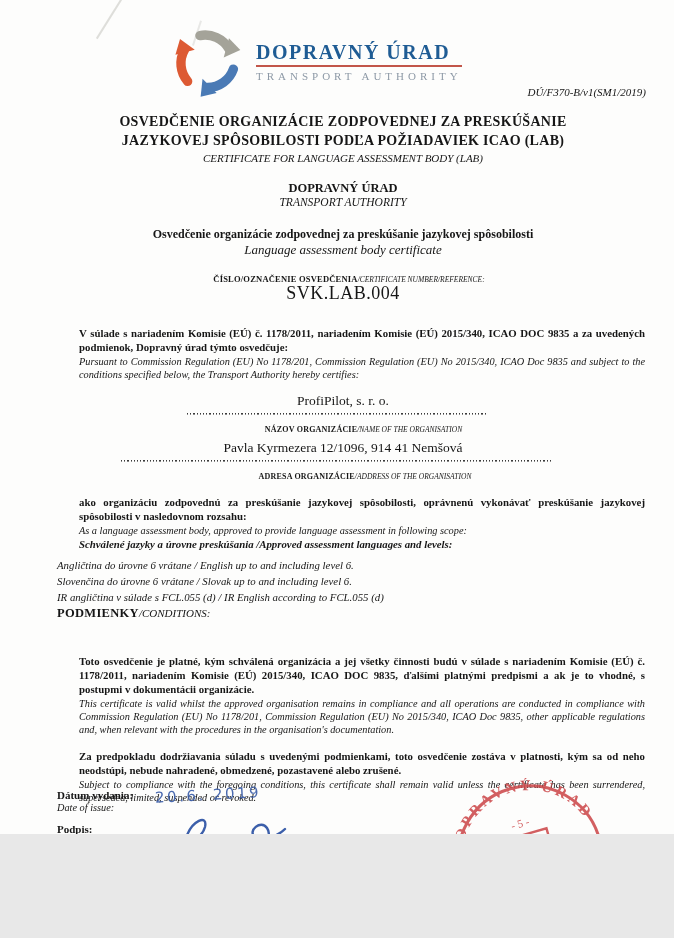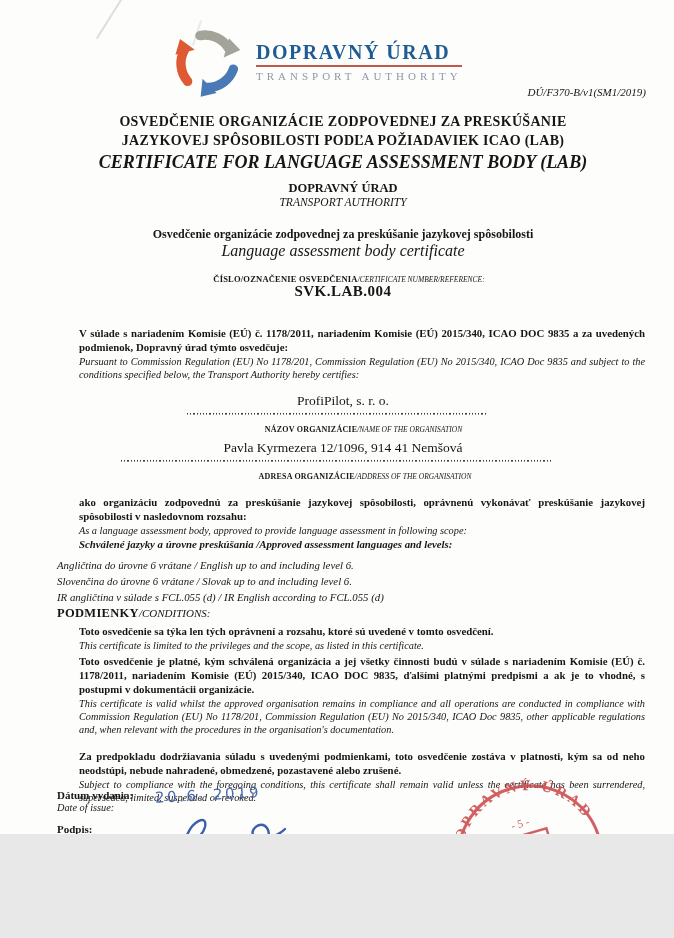--- a/index.html
+++ b/index.html
@@ -18,31 +18,31 @@
 
   
   .logo-wrap { display:flex; align-items:center; gap:10px; }
   .logo-title { font-size:20px; font-weight:bold; color:#1f5c94; letter-spacing:1.5px; line-height:1; }
   .logo-underline { height:2px; background:#c2564a; margin-top:3px; }
   .logo-subtitle { font-size:11px; color:#8d99a6; letter-spacing:4px; margin-top:3px; text-align:center; }
 
   .ref { font-size:11px; font-weight:normal; font-style:italic; }
 
   .doc-title { font-size:14px; font-weight:bold; letter-spacing:.3px; line-height:1.35; }
-  .doc-title-en { font-size:18px; font-style:italic; margin-top:1px;font-weight:bold; }
+  .doc-title-en { font-size:11px; font-style:italic; margin-top:1px; }
 
   .auth-sk { font-size:12.5px; font-weight:bold; }
   .auth-en { font-size:11.5px; font-style:italic; }
 
   .cert-title-sk { font-size:12px; font-weight:bold; }
-  .cert-title-en { font-size:16px; font-style:italic; }
+  .cert-title-en { font-size:13px; font-style:italic; }
 
   .num-label-sk { font-size:8.5px; font-weight:bold; letter-spacing:.2px; }
   .num-label-en { font-size:7.5px; font-style:italic; }
-  .cert-num { font-size:15px; font-weight:bold; letter-spacing:.5px; }
+  .cert-num { font-size:18px; font-weight:normal; letter-spacing:.5px; }
 
   .body-sk { font-size:10.8px; font-weight:bold; line-height:1.3; }
   .body-en { font-size:10.3px; font-style:italic; line-height:1.28; margin-top:1px; }
 
   .org-name { font-size:13.5px; }
   .dotline { height:2px;
     background-image:repeating-linear-gradient(90deg,#3a3a3a 0 1.3px,transparent 1.3px 3.2px);
     background-position:center; background-size:100% 1.6px; background-repeat:no-repeat; }
   .under-label-sk { font-size:8px; font-weight:bold; letter-spacing:.2px; }
   .under-label-en { font-size:7.5px; font-style:italic; }
@@ -141,24 +141,20 @@
   <div class="abs" style="left:57px; top:557px;">
     <div class="lang-line">Angličtina do úrovne 6 vrátane / English up to and including level 6.</div>
     <div class="lang-line">Slovenčina do úrovne 6 vrátane / Slovak up to and including level 6.</div>
     <div class="lang-line">IR angličtina v súlade s FCL.055 (d) / IR English according to FCL.055 (d)</div>
   </div>
 
   <div class="abs" style="left:57px; top:603px;">
     <span class="cond-head-sk">PODMIENKY</span><span class="cond-head-en">/CONDITIONS:</span>
   </div>
 
-  <div class="abs just" style="left:57px; top:624px; width:566px;">
-    <div class="body-sk">Toto osvedčenie sa týka len tých oprávnení a rozsahu, ktoré sú uvedené v tomto osvedčení.</div>
-    <div class="body-en">This certificate is limited to the privileges and the scope, as listed in this certificate.</div>
-  </div>
 
   <div class="abs just" style="left:57px; top:654px; width:566px;">
     <div class="body-sk">Toto osvedčenie je platné, kým schválená organizácia a jej všetky činnosti budú v súlade s nariadením Komisie (EÚ) č. 1178/2011, nariadením Komisie (EÚ) 2015/340, ICAO DOC 9835, ďalšími platnými predpismi a ak je to vhodné, s postupmi v dokumentácii organizácie.</div>
     <div class="body-en">This certificate is valid whilst the approved organisation remains in compliance and all operations are conducted in compliance with Commission Regulation (EU) No 1178/201, Commission Regulation (EU) No 2015/340, ICAO Doc 9835, other applicable regulations and, when relevant with the procedures in the organisation's documentation.</div>
   </div>
 
   <div class="abs just" style="left:57px; top:749px; width:566px;">
     <div class="body-sk">Za predpokladu dodržiavania súladu s uvedenými podmienkami, toto osvedčenie zostáva v platnosti, kým sa od neho neodstúpi, nebude nahradené, obmedzené, pozastavené alebo zrušené.</div>
     <div class="body-en">Subject to compliance with the foregoing conditions, this certificate shall remain valid unless the certificate has been surrendered, superseded, limited, suspended or revoked.</div>
   </div>

